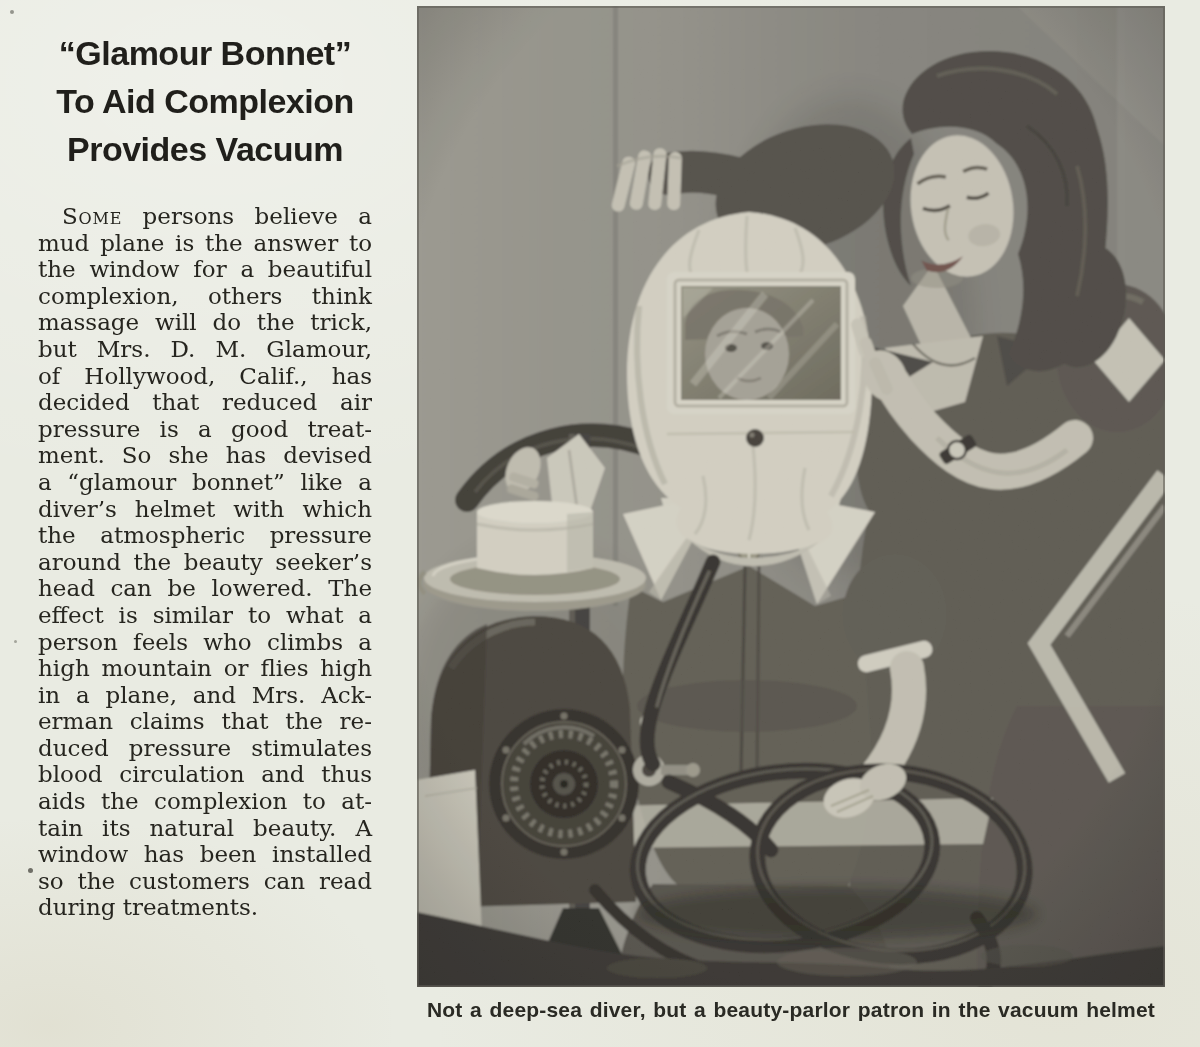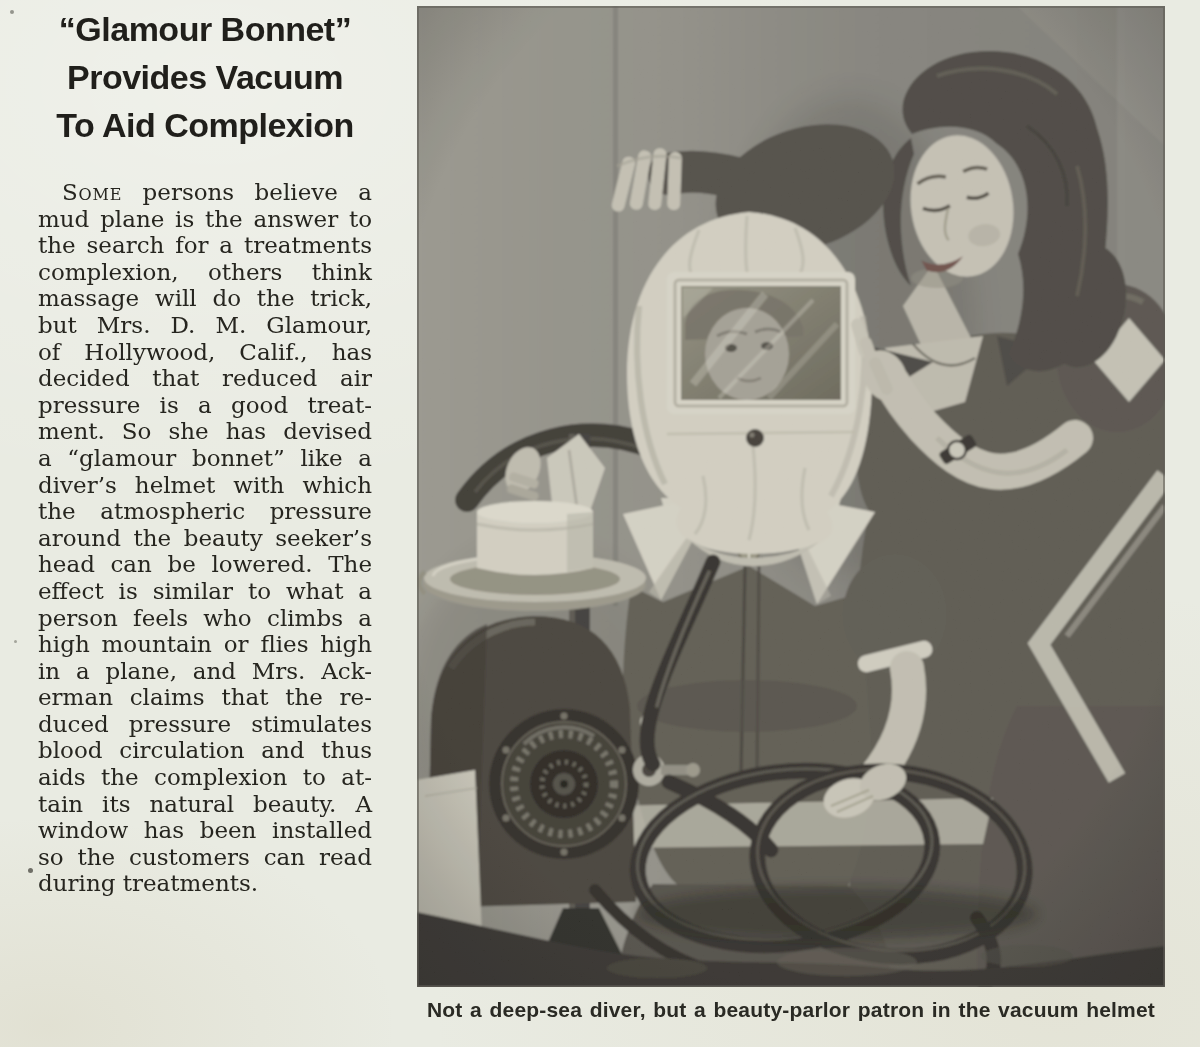--- a/index.html
+++ b/index.html
@@ -4,21 +4,21 @@
 <style>
   html,body{margin:0;padding:0}
   body{width:1200px;height:1047px;position:relative;overflow:hidden;
        font-family:"DejaVu Serif",serif;color:#23231f}
   .page{position:absolute;inset:0;
     background:
       radial-gradient(1100px 700px at 18% 8%, rgba(255,255,255,.28), transparent 60%),
       radial-gradient(900px 600px at 88% 96%, rgba(180,160,110,.10), transparent 70%),
       radial-gradient(500px 300px at 4% 98%, rgba(170,150,100,.12), transparent 70%),
       #e9ebe2;}
-  .article-column{position:absolute;left:38px;top:5px;width:334px}
+  .article-column{position:absolute;left:38px;top:29px;width:334px}
   .headline{font-family:"Liberation Sans","DejaVu Sans",sans-serif;font-weight:700;
     font-size:34px;line-height:48px;letter-spacing:-0.5px;text-align:center;
     color:#201f1b;margin:0}
   .headline .hline{display:block}
   .body{margin-top:30px;font-size:23px;line-height:26.6px;color:#26251f}
   .bline{text-align:justify;text-align-last:justify}
   .bline.first{text-indent:24px}
   .bline.last{text-align-last:left}
   .sc{font-variant:small-caps;letter-spacing:.8px}
   .photo-figure{position:absolute;left:417px;top:6px;width:840px;margin:0}
@@ -33,27 +33,27 @@
   .speck.s3{left:14px;top:640px;width:3px;height:3px;opacity:.4}
 </style>
 </head>
 <body>
 
 <div class="page">
 
   <div class="article-column">
     <h1 class="headline">
       <span class="hline">“Glamour Bonnet”</span>
+      <span class="hline">To Aid Complexion</span>
       <span class="hline">Provides Vacuum</span>
-      <span class="hline">To Aid Complexion</span>
     </h1>
     <div class="body">
         <div class="bline first"><span class="sc">Some</span> persons believe a</div>
         <div class="bline">mud plane is the answer to</div>
-        <div class="bline">the search for a treatments</div>
+        <div class="bline">the window for a beautiful</div>
         <div class="bline">complexion, others think</div>
         <div class="bline">massage will do the trick,</div>
         <div class="bline">but Mrs. D. M. Glamour,</div>
         <div class="bline">of Hollywood, Calif., has</div>
         <div class="bline">decided that reduced air</div>
         <div class="bline">pressure is a good treat-</div>
         <div class="bline">ment.  So she has devised</div>
         <div class="bline">a “glamour bonnet” like a</div>
         <div class="bline">diver’s helmet with which</div>
         <div class="bline">the atmospheric pressure</div>

